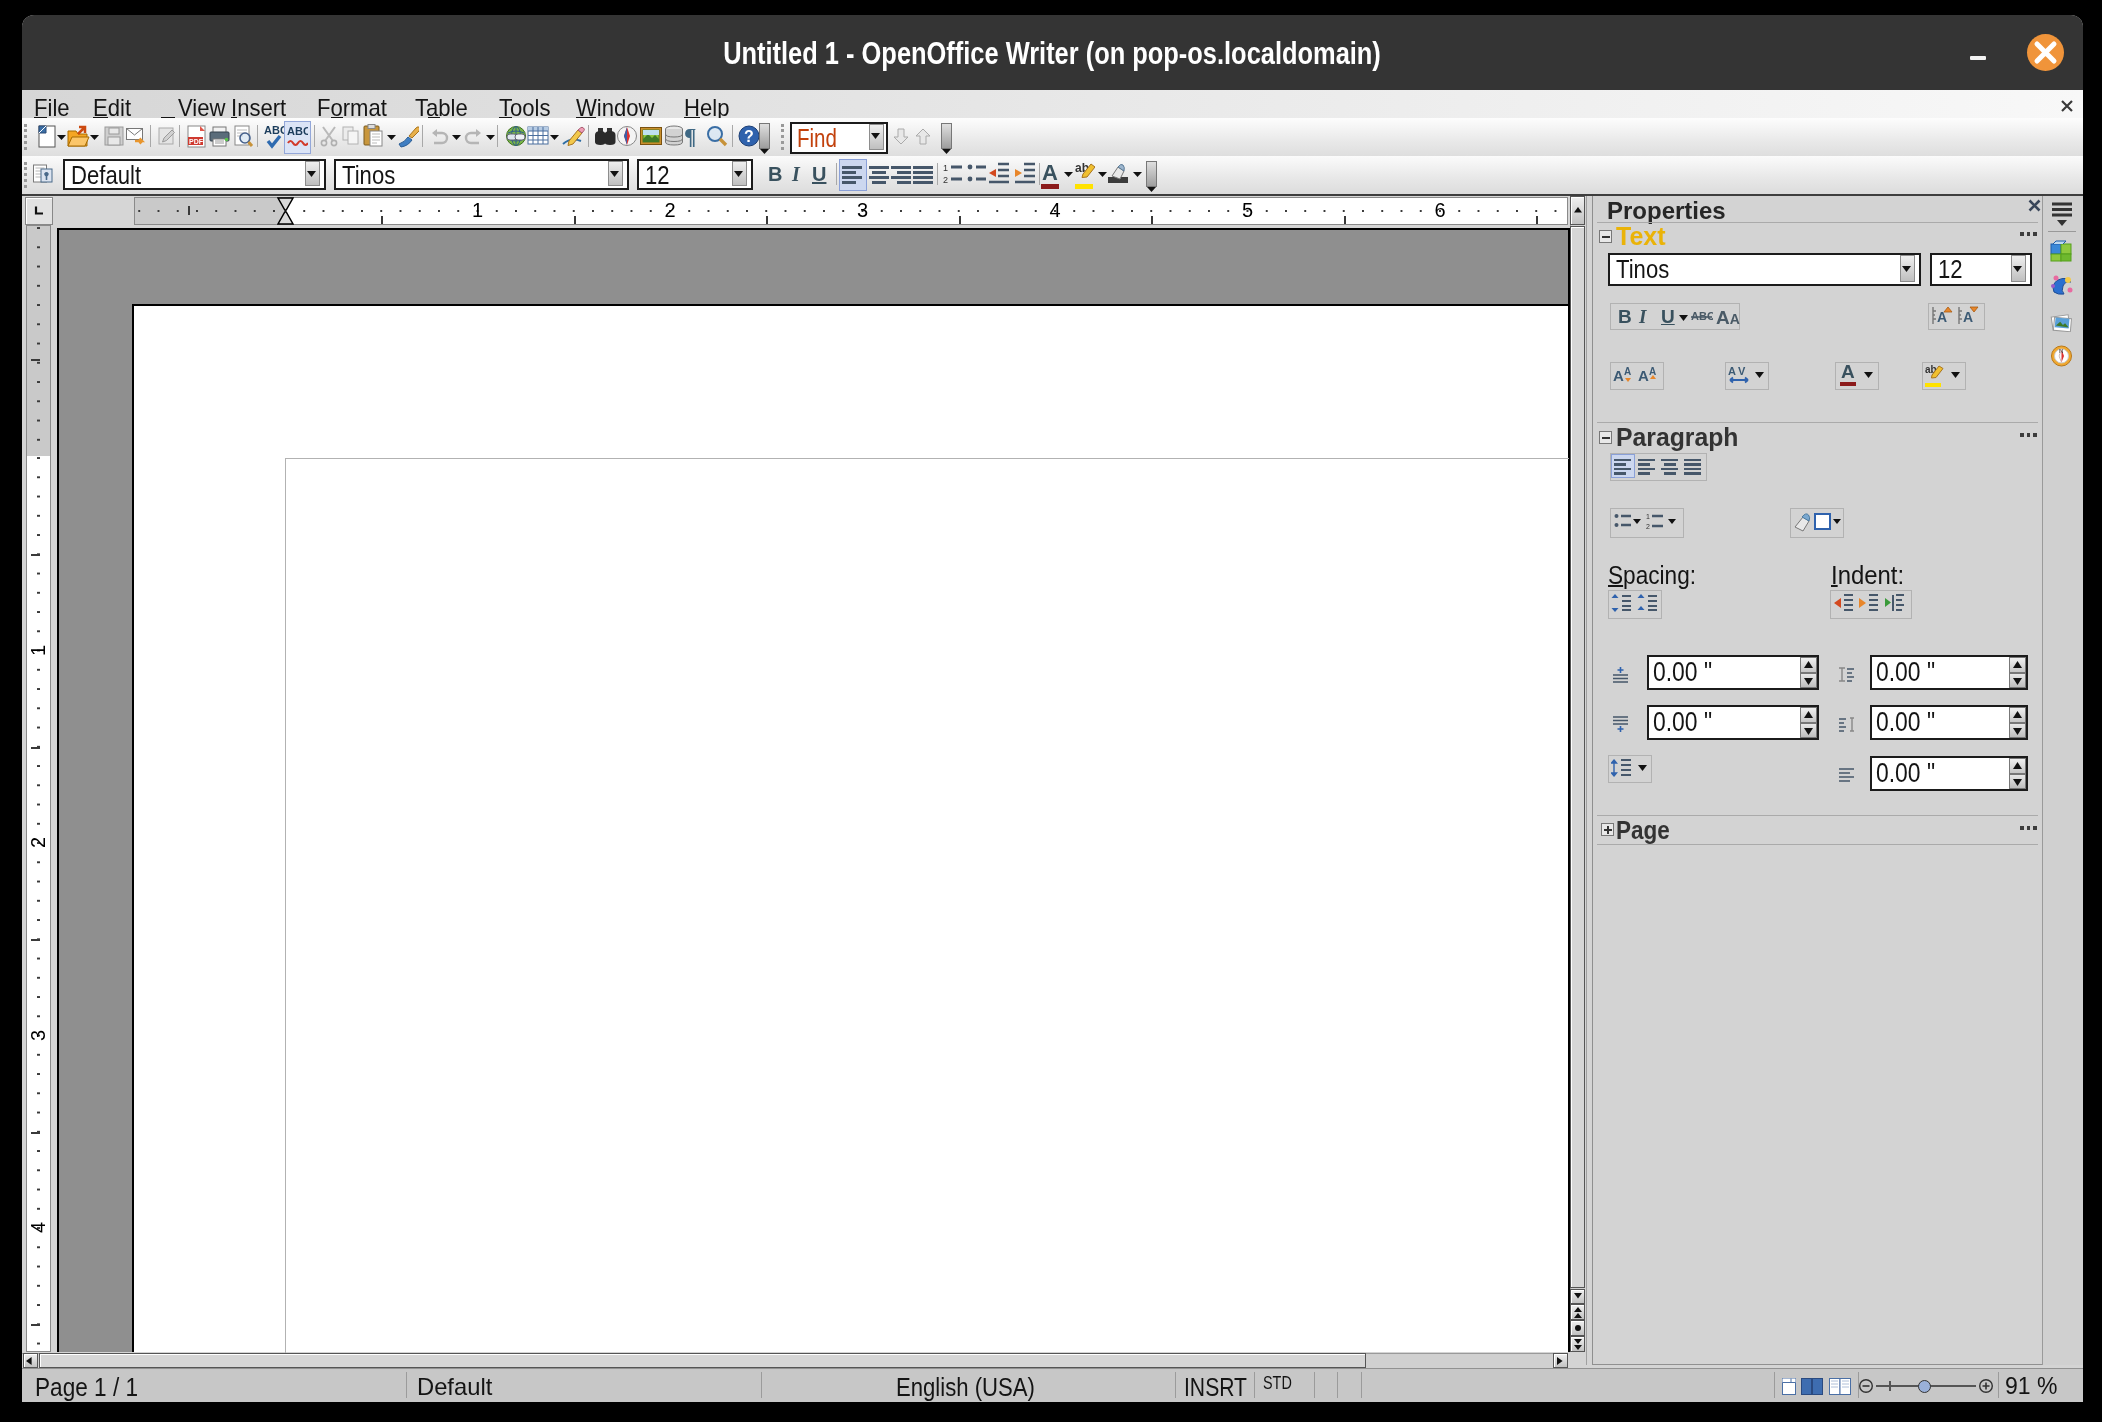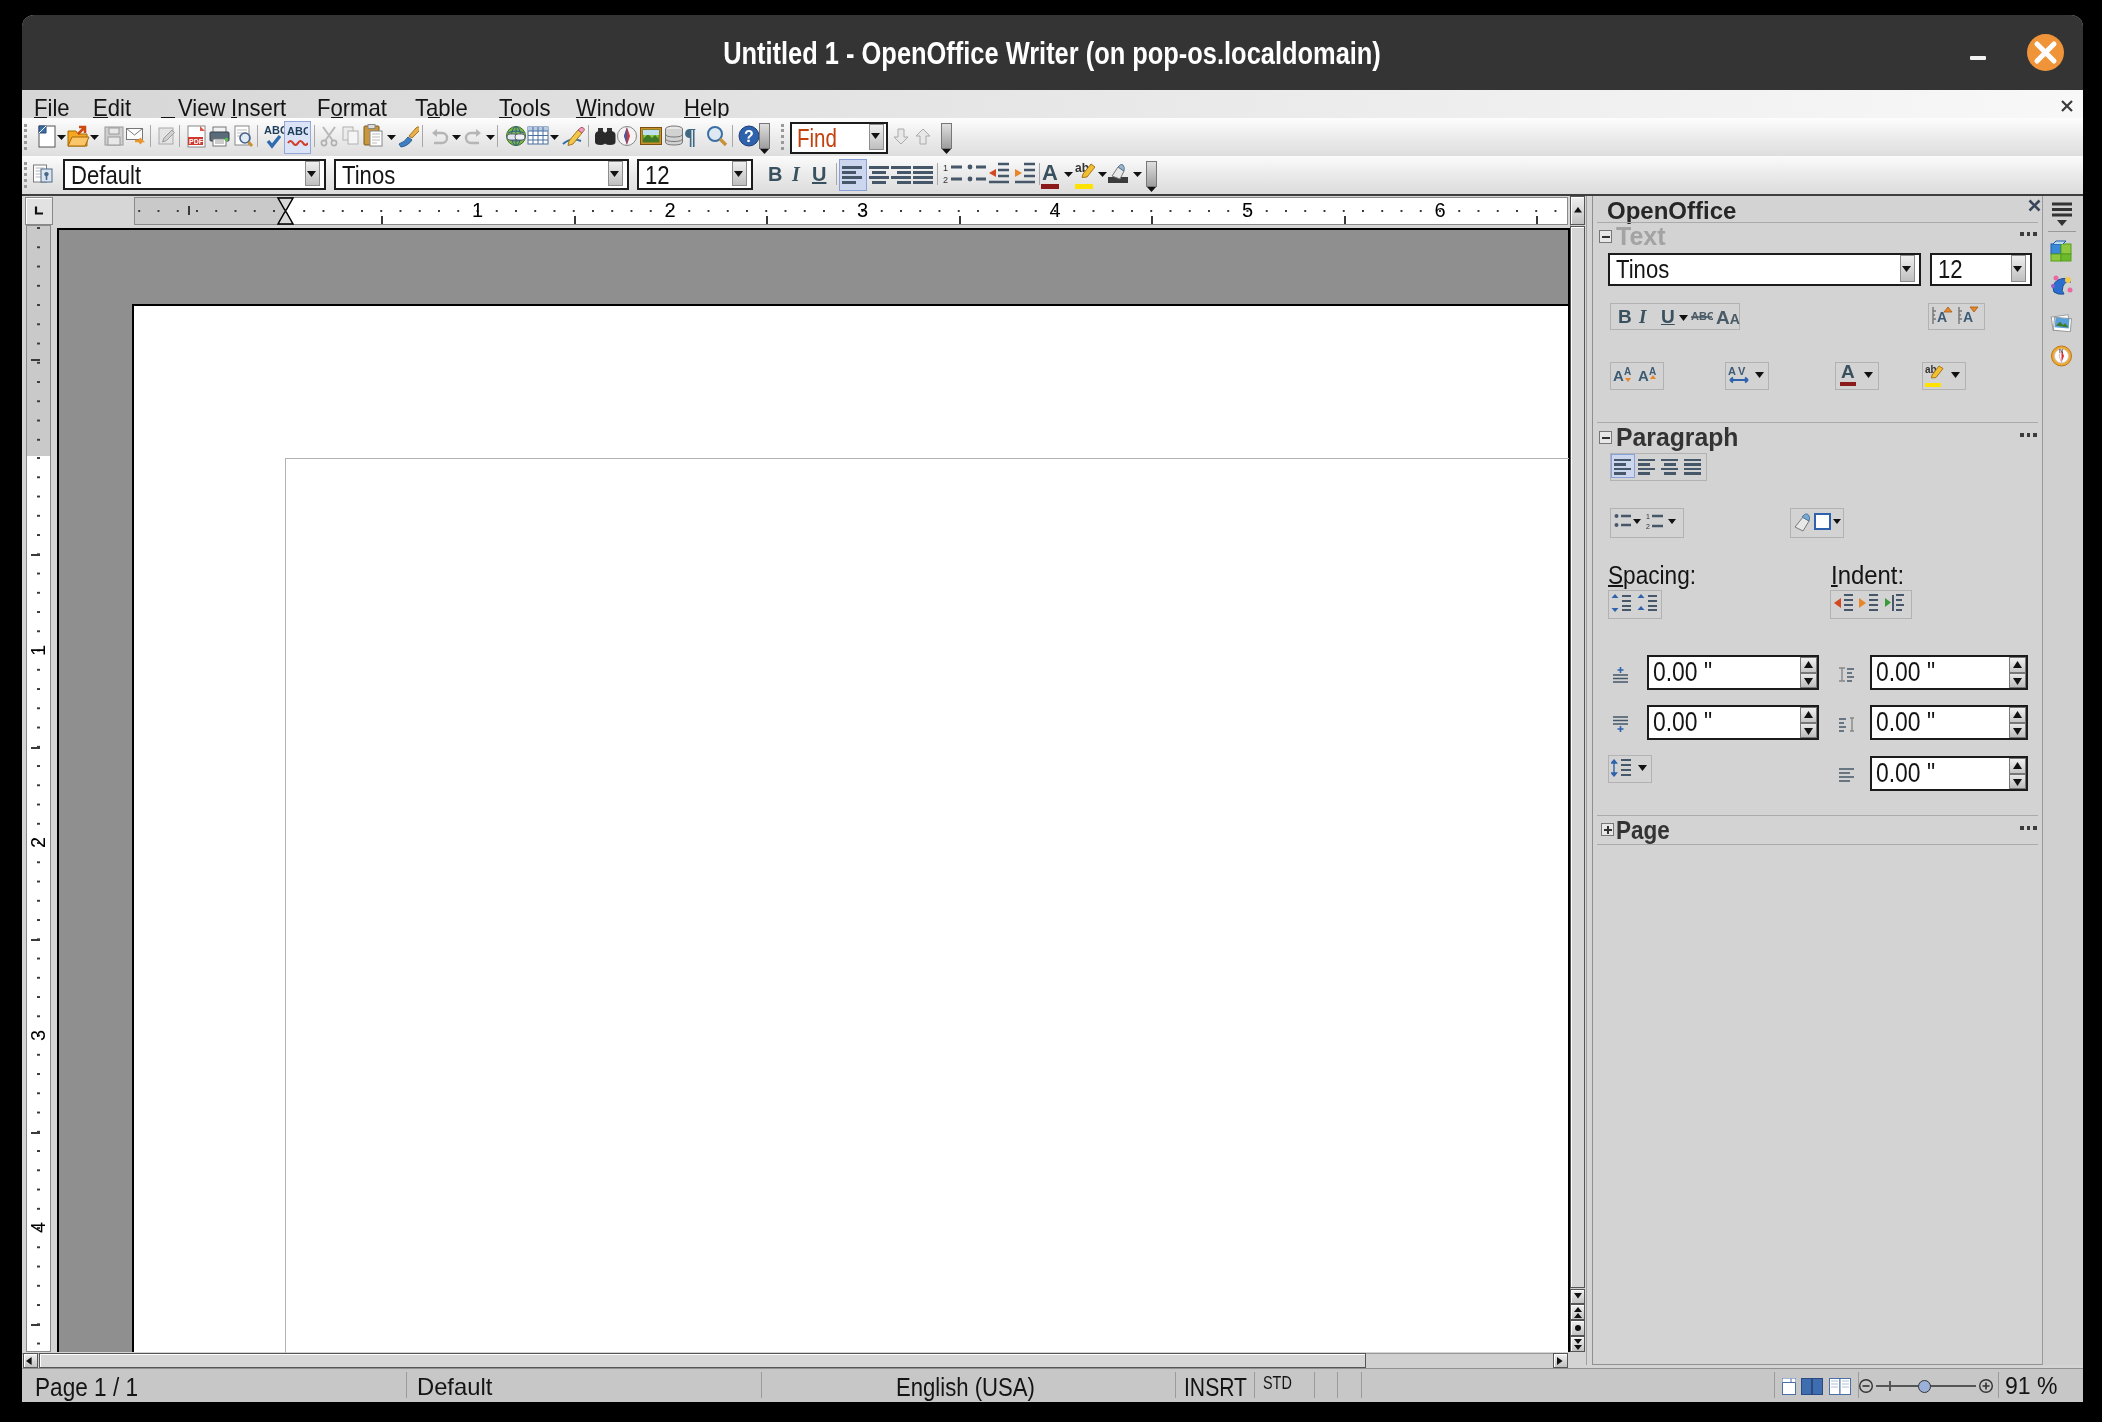--- a/index.html
+++ b/index.html
@@ -401,28 +401,28 @@
   </svg>
 <div class="a " style="left:39px;top:1353px;width:1327px;height:15px;background:#d6d6d6;border:1px solid #555;box-sizing:border-box;box-shadow:inset 1px 1px 0 #fff;"></div>
 <div class="a " style="left:1553px;top:1353px;width:15px;height:15px;background:linear-gradient(#f0f0f0,#c2c2c2);border:1px solid #555;box-sizing:border-box;box-shadow:inset 1px 1px 0 #fff;"></div>
 <svg class="a" style="left:1557px;top:1357px" width="8" height="8" viewBox="0 0 8 8">
     <path d="M0 0 V8 L5.6 4.0 Z" fill="#111"></path>
   </svg>
 <div class="a " style="left:1585px;top:196px;width:7px;height:1169px;background:#d4d4d4;"></div>
 <div class="a " style="left:1586px;top:196px;width:1px;height:1169px;background:#a0a0a0;"></div>
 <div class="a " style="left:1592px;top:196px;width:1px;height:1169px;background:#8f8f8f;"></div>
 <div class="a panel" style="left:1593px;top:196px;width:449px;height:1169px;"></div>
-<div class="a" style="left:1607px;top:197px;font-size:24px;color:#262626;font-weight:bold;white-space:pre;"><span style="display:inline-block;transform:scaleX(1.0);transform-origin:0 50%;">OpenOffice</span></div>
+<div class="a" style="left:1607px;top:197px;font-size:24px;color:#262626;font-weight:bold;white-space:pre;"><span style="display:inline-block;transform:scaleX(1.0);transform-origin:0 50%;">Properties</span></div>
 <svg class="a" style="left:2028px;top:199px" width="13" height="13" viewBox="0 0 13 13">
     <path d="M1.5 1.5 L11.5 11.5 M11.5 1.5 L1.5 11.5" stroke="#39465a" stroke-width="2.6"></path>
   </svg>
 <div class="a " style="left:1597px;top:222px;width:441px;height:1px;background:#aaa;"></div>
 <div class="a " style="left:1599px;top:230px;width:13px;height:13px;background:#e8e8e8;border:1px solid #777;box-sizing:border-box;"></div>
 <div class="a " style="left:1601.5px;top:235.5px;width:8px;height:2px;background:#333;"></div>
-<div class="a" style="left:1616px;top:222px;font-size:25px;color:#a3a3a3;font-weight:bold;white-space:pre;"><span style="display:inline-block;transform:scaleX(1.0);transform-origin:0 50%;">Text</span></div>
+<div class="a" style="left:1616px;top:222px;font-size:25px;color:#eab308;font-weight:bold;white-space:pre;"><span style="display:inline-block;transform:scaleX(1.0);transform-origin:0 50%;">Text</span></div>
 <div class="a " style="left:2020.0px;top:232px;width:3.5px;height:3.5px;background:#3c3c3c;"></div>
 <div class="a " style="left:2026.5px;top:232px;width:3.5px;height:3.5px;background:#3c3c3c;"></div>
 <div class="a " style="left:2033.0px;top:232px;width:3.5px;height:3.5px;background:#3c3c3c;"></div>
 <div class="a cb" style="left:1608px;top:253px;width:309px;height:29px;"></div>
 <div class="a" style="left:1616px;top:254px;font-size:26px;color:#141414;white-space:pre;"><span style="display:inline-block;transform:scaleX(0.85);transform-origin:0 50%;">Tinos</span></div>
 <div class="a ddb" style="left:1900px;top:255px;width:13px;height:25px;"></div>
 <svg class="a" style="left:1902px;top:265.5px" width="9" height="6" viewBox="0 0 9 6">
     <path d="M0 0 H9 L4.5 6 Z" fill="#111"></path>
   </svg>
 <div class="a cb" style="left:1930px;top:253px;width:98px;height:29px;"></div>

